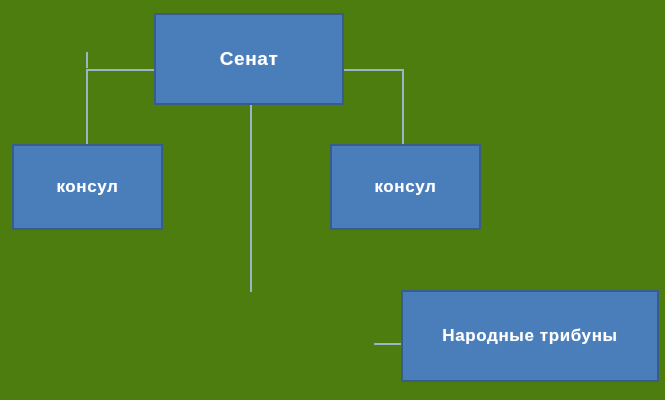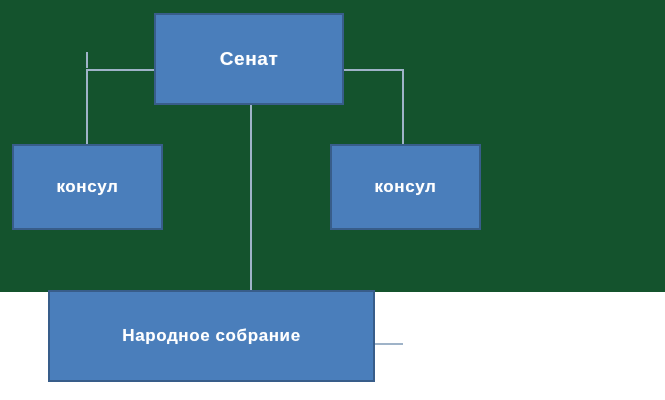--- a/index.html
+++ b/index.html
@@ -9,22 +9,22 @@
   }
   body {
     width: 665px;
     height: 400px;
     font-family: "Liberation Sans", sans-serif;
     overflow: hidden;
   }
   #diagram {
     position: relative;
     width: 665px;
-    height: 292px;
-    background: #14532d;
+    height: 400px;
+    background: #4d7c0f;
   }
   .node {
     position: absolute;
     box-sizing: border-box;
     background: #4a7ebb;
     border: 2px solid #385d8a;
     display: flex;
     align-items: center;
     justify-content: center;
     z-index: 3;
@@ -119,19 +119,19 @@
   </div>
 
   <div class="node" id="node-consul-left">
     <span class="node-label">консул</span>
   </div>
 
   <div class="node" id="node-consul-right">
     <span class="node-label">консул</span>
   </div>
 
-  <div class="node" id="node-assembly">
-    <span class="node-label">Народное собрание</span>
+
+  <div class="node" id="node-tribunes">
+    <span class="node-label">Народные трибуны</span>
   </div>
-
 
 
 </div>
 
 </body></html>

